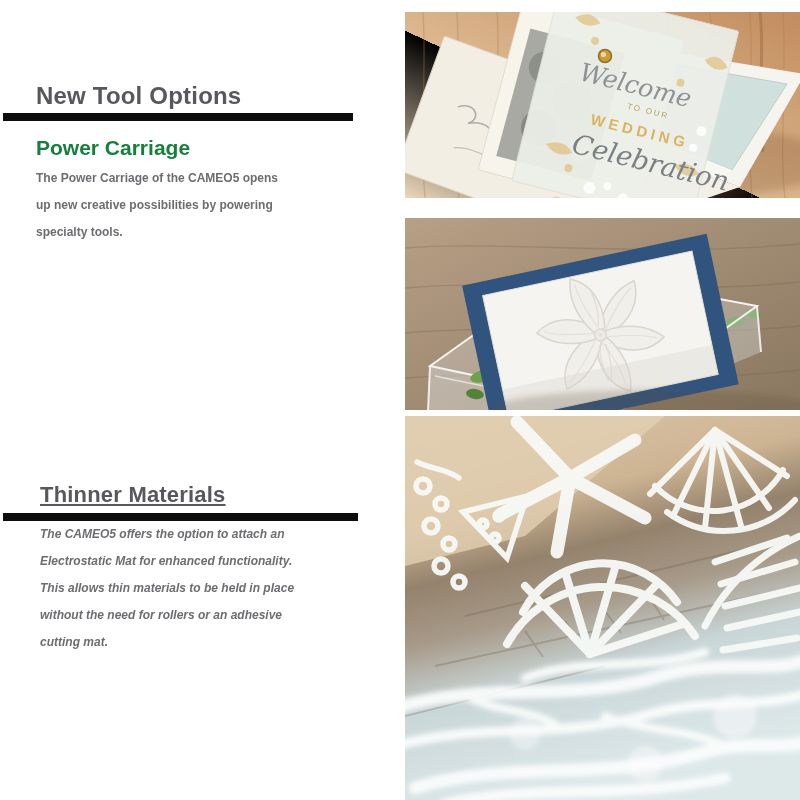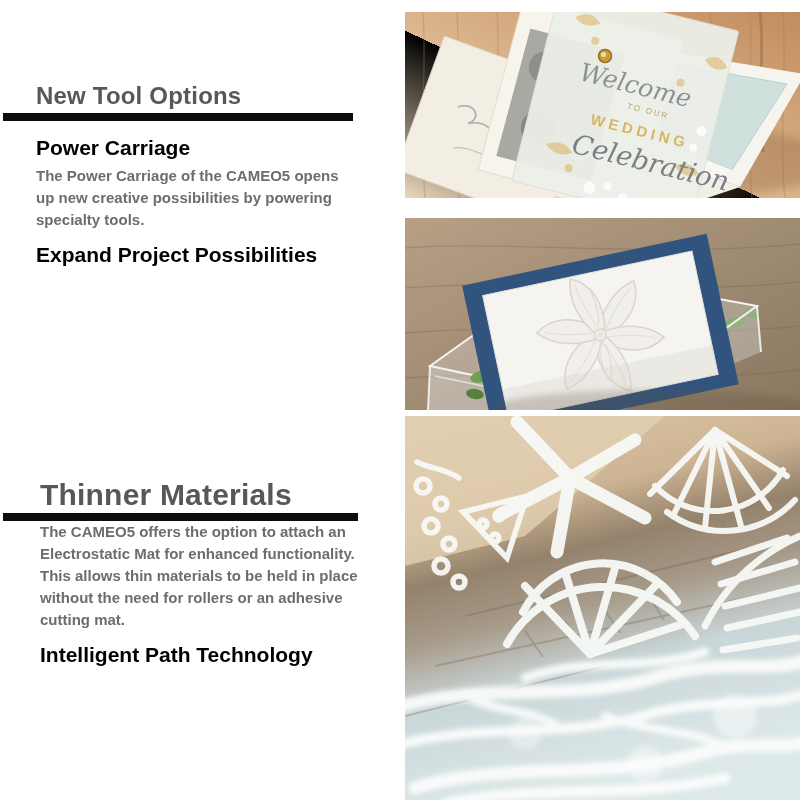--- a/index.html
+++ b/index.html
@@ -1,29 +1,29 @@
 <!DOCTYPE html>
 <html><head>
 <meta charset="utf-8">
 <style>
   html,body{margin:0;padding:0;background:#ffffff;}
   #canvas{position:relative;width:800px;height:800px;background:#ffffff;overflow:hidden;
           font-family:"Liberation Sans",sans-serif;margin-top:6px;}
   .text-col{position:absolute;left:0;width:405px;}
   .sec-title{margin:0 0 0 36px;font-weight:bold;color:#56585c;letter-spacing:.2px;}
   .sec-title.sz1{font-size:24px;line-height:28px;}
-  .sec-title.sz2{font-size:30px;line-height:30px;margin-left:40px;}
+  .sec-title.sz2{font-size:22px;line-height:30px;margin-left:40px;text-decoration:underline;}
   .rule{height:8px;background:#0d0d0d;margin-top:3px;}
   .rule.r1{margin-left:3px;width:350px;}
   .rule.r2{margin-left:3px;width:355px;}
-  .sub-head{margin:16px 0 6px 36px;font-weight:bold;font-size:21px;line-height:22px;color:#000000;}
+  .sub-head{margin:16px 0 6px 36px;font-weight:bold;font-size:21px;line-height:22px;color:#15803d;}
   .sub-head.ind2{margin-left:40px;}
-  .body-text{margin:0 0 0 36px;font-weight:bold;font-size:15px;line-height:22px;color:#6b6d70;
+  .body-text{margin:0 0 0 36px;font-weight:bold;font-size:12px;line-height:27px;color:#6b6d70;
              white-space:pre-line;}
-  .body-text.ind2{margin-left:40px;}
+  .body-text.ind2{margin-left:40px;font-style:italic;}
   .sub-head.mt2{margin-top:13px;}
   .photo{position:absolute;left:405px;overflow:hidden;background:#d9bd9a;}
   .photo svg{display:block;}
   #photo-1{top:6px;width:395px;height:186px;}
   #photo-2{top:212px;width:395px;height:192px;}
   #photo-3{top:410px;width:395px;height:390px;}
 </style>
 </head>
 <body>
 
@@ -31,34 +31,32 @@
 
   <div class="text-col" style="top:76px">
     <h2 class="sec-title sz1">New Tool Options</h2>
     <div class="rule r1"></div>
 
     <h3 class="sub-head">Power Carriage</h3>
     <p class="body-text">The Power Carriage of the CAMEO5 opens
 up new creative possibilities by powering
 specialty tools.</p>
 
-    <h3 class="sub-head mt2">Expand Project Possibilities</h3>
   </div>
 
   <div class="text-col" style="top:474px">
     <h2 class="sec-title sz2">Thinner Materials</h2>
     <div class="rule r2"></div>
 
     <p class="body-text ind2">The CAMEO5 offers the option to attach an
 Electrostatic Mat for enhanced functionality.
 This allows thin materials to be held in place
 without the need for rollers or an adhesive
 cutting mat.</p>
 
-    <h3 class="sub-head ind2 mt2">Intelligent Path Technology</h3>
   </div>
 
   <div class="photo" id="photo-1">
     <svg width="395" height="186" viewBox="0 0 395 186" xmlns="http://www.w3.org/2000/svg">
       <defs>
         <linearGradient id="wood1" x1="0" y1="1" x2="1" y2="0">
           <stop offset="0" stop-color="#edd8bc"></stop>
             <stop offset=".45" stop-color="#dcb document"></stop>
           <stop offset=".45" stop-color="#dcb78f"></stop>
             <stop offset="1" stop-color="#c28c5e"></stop>

